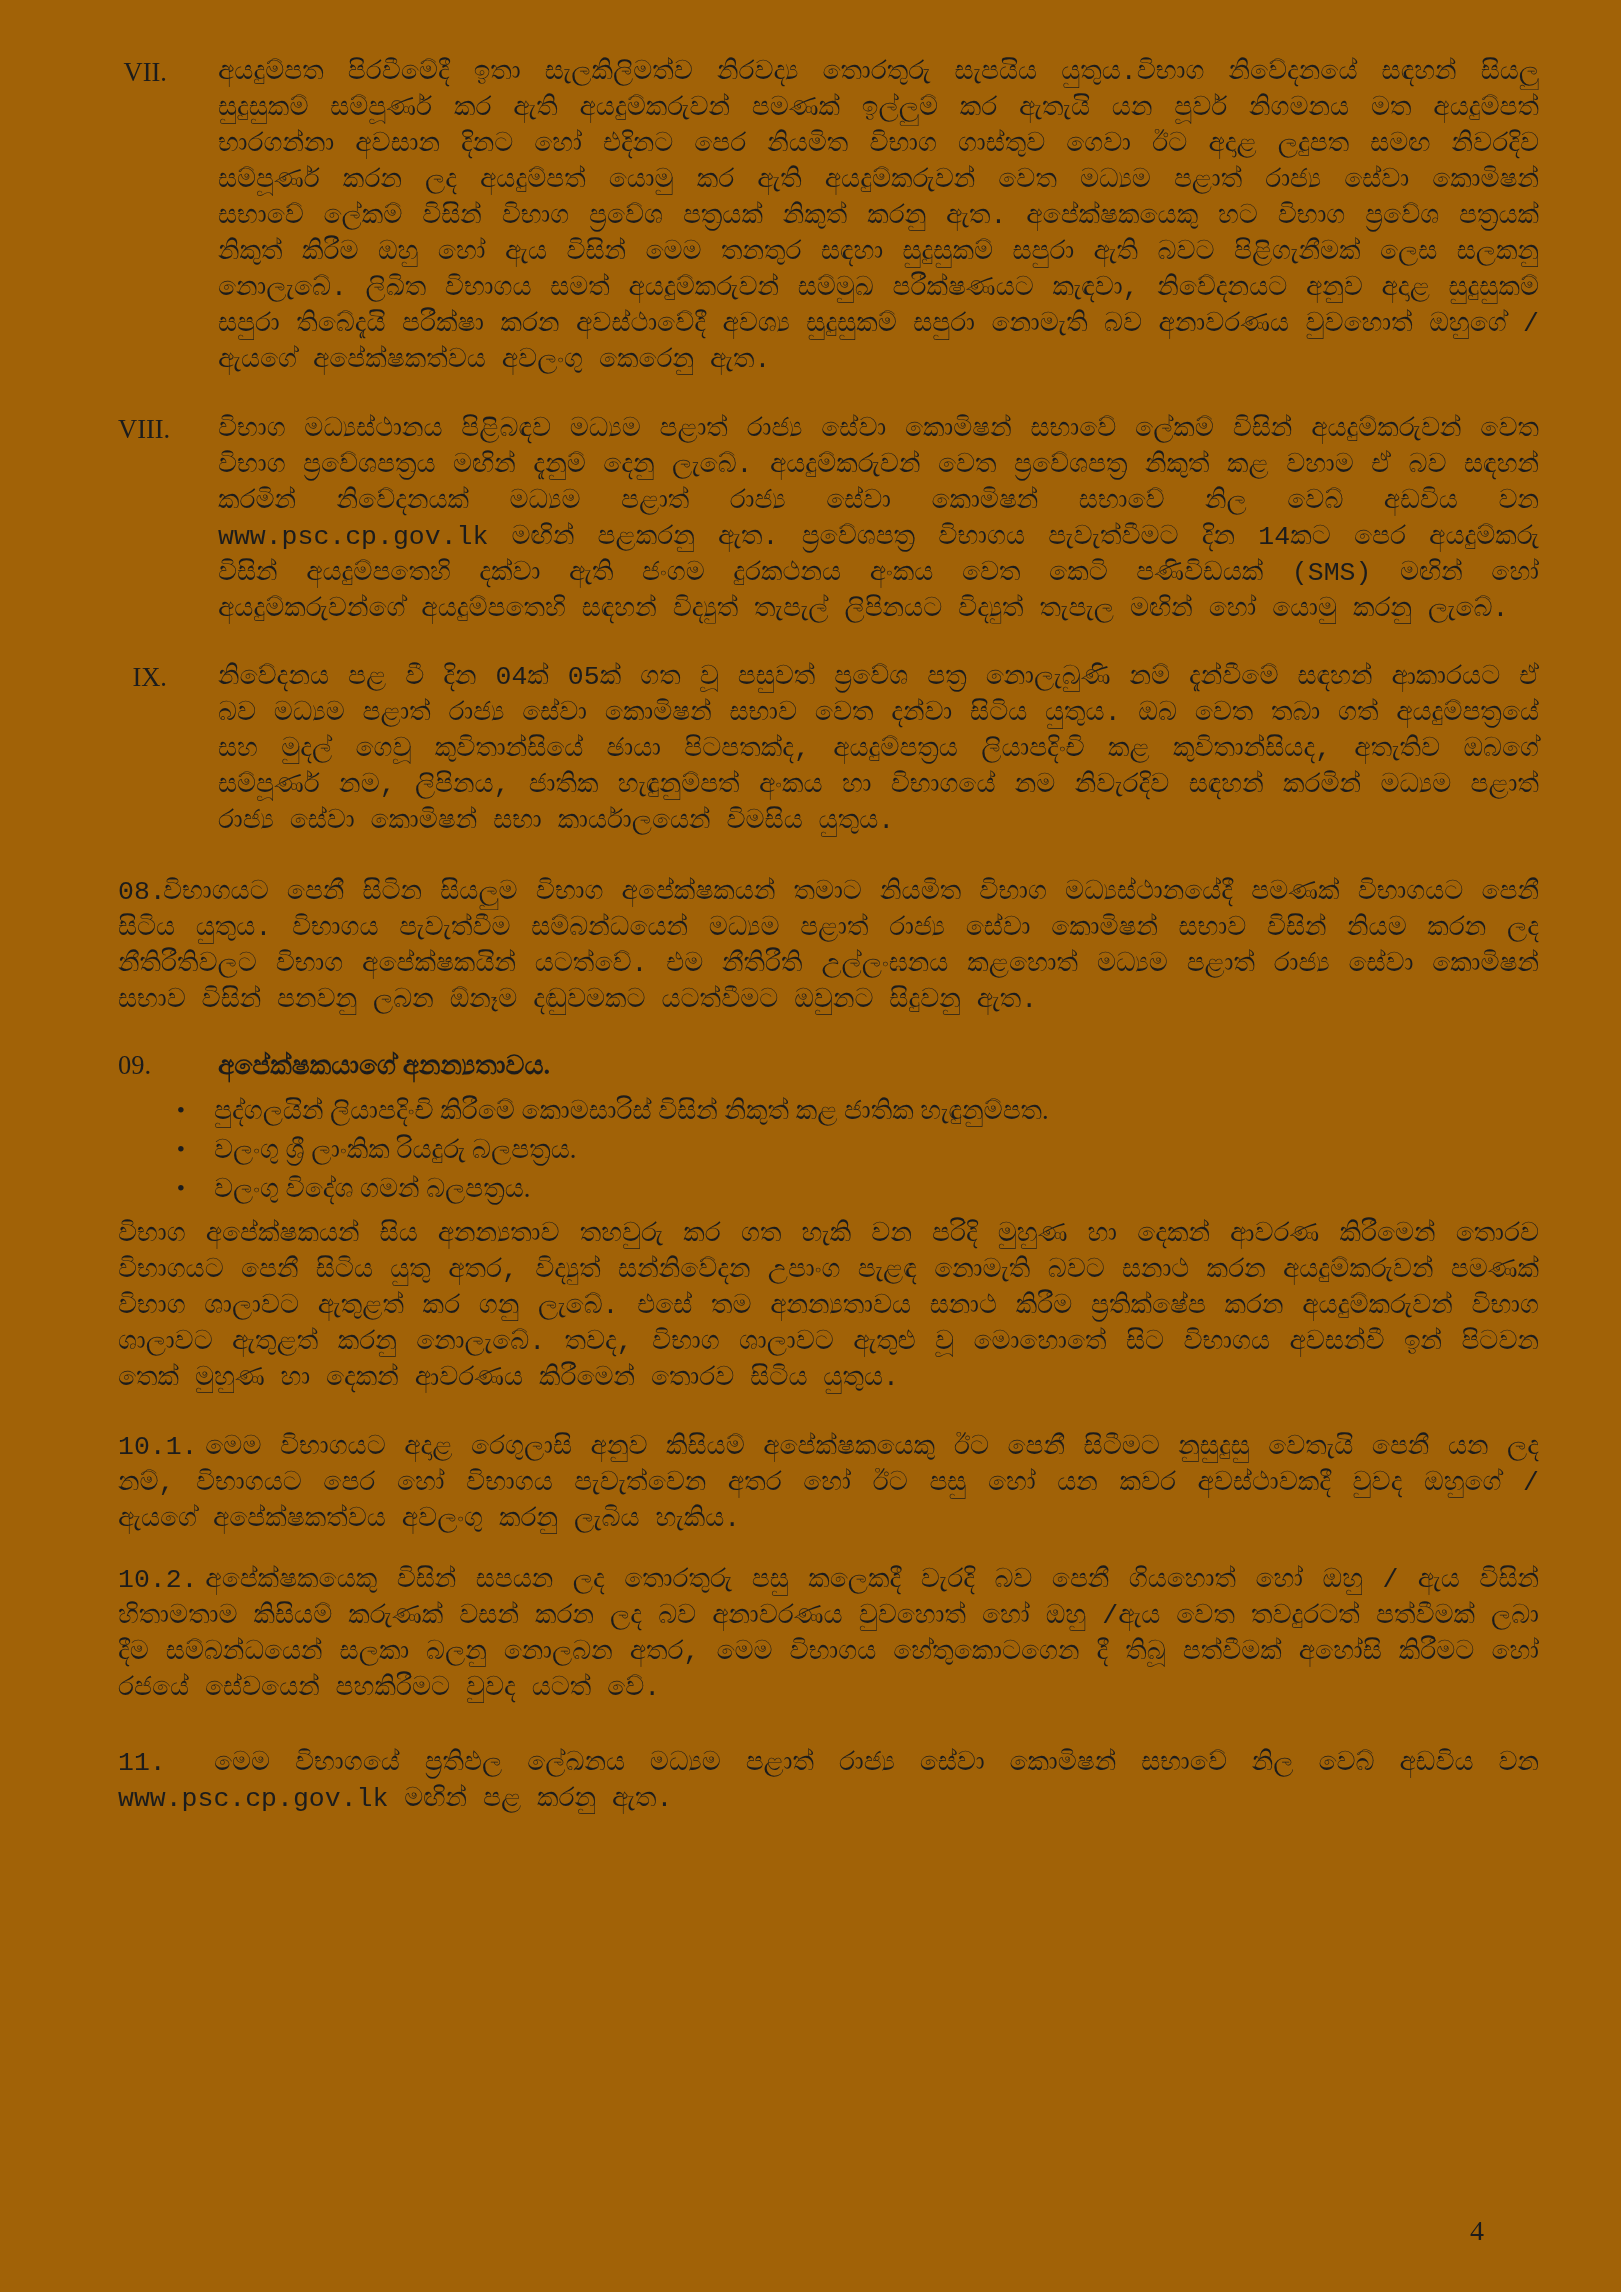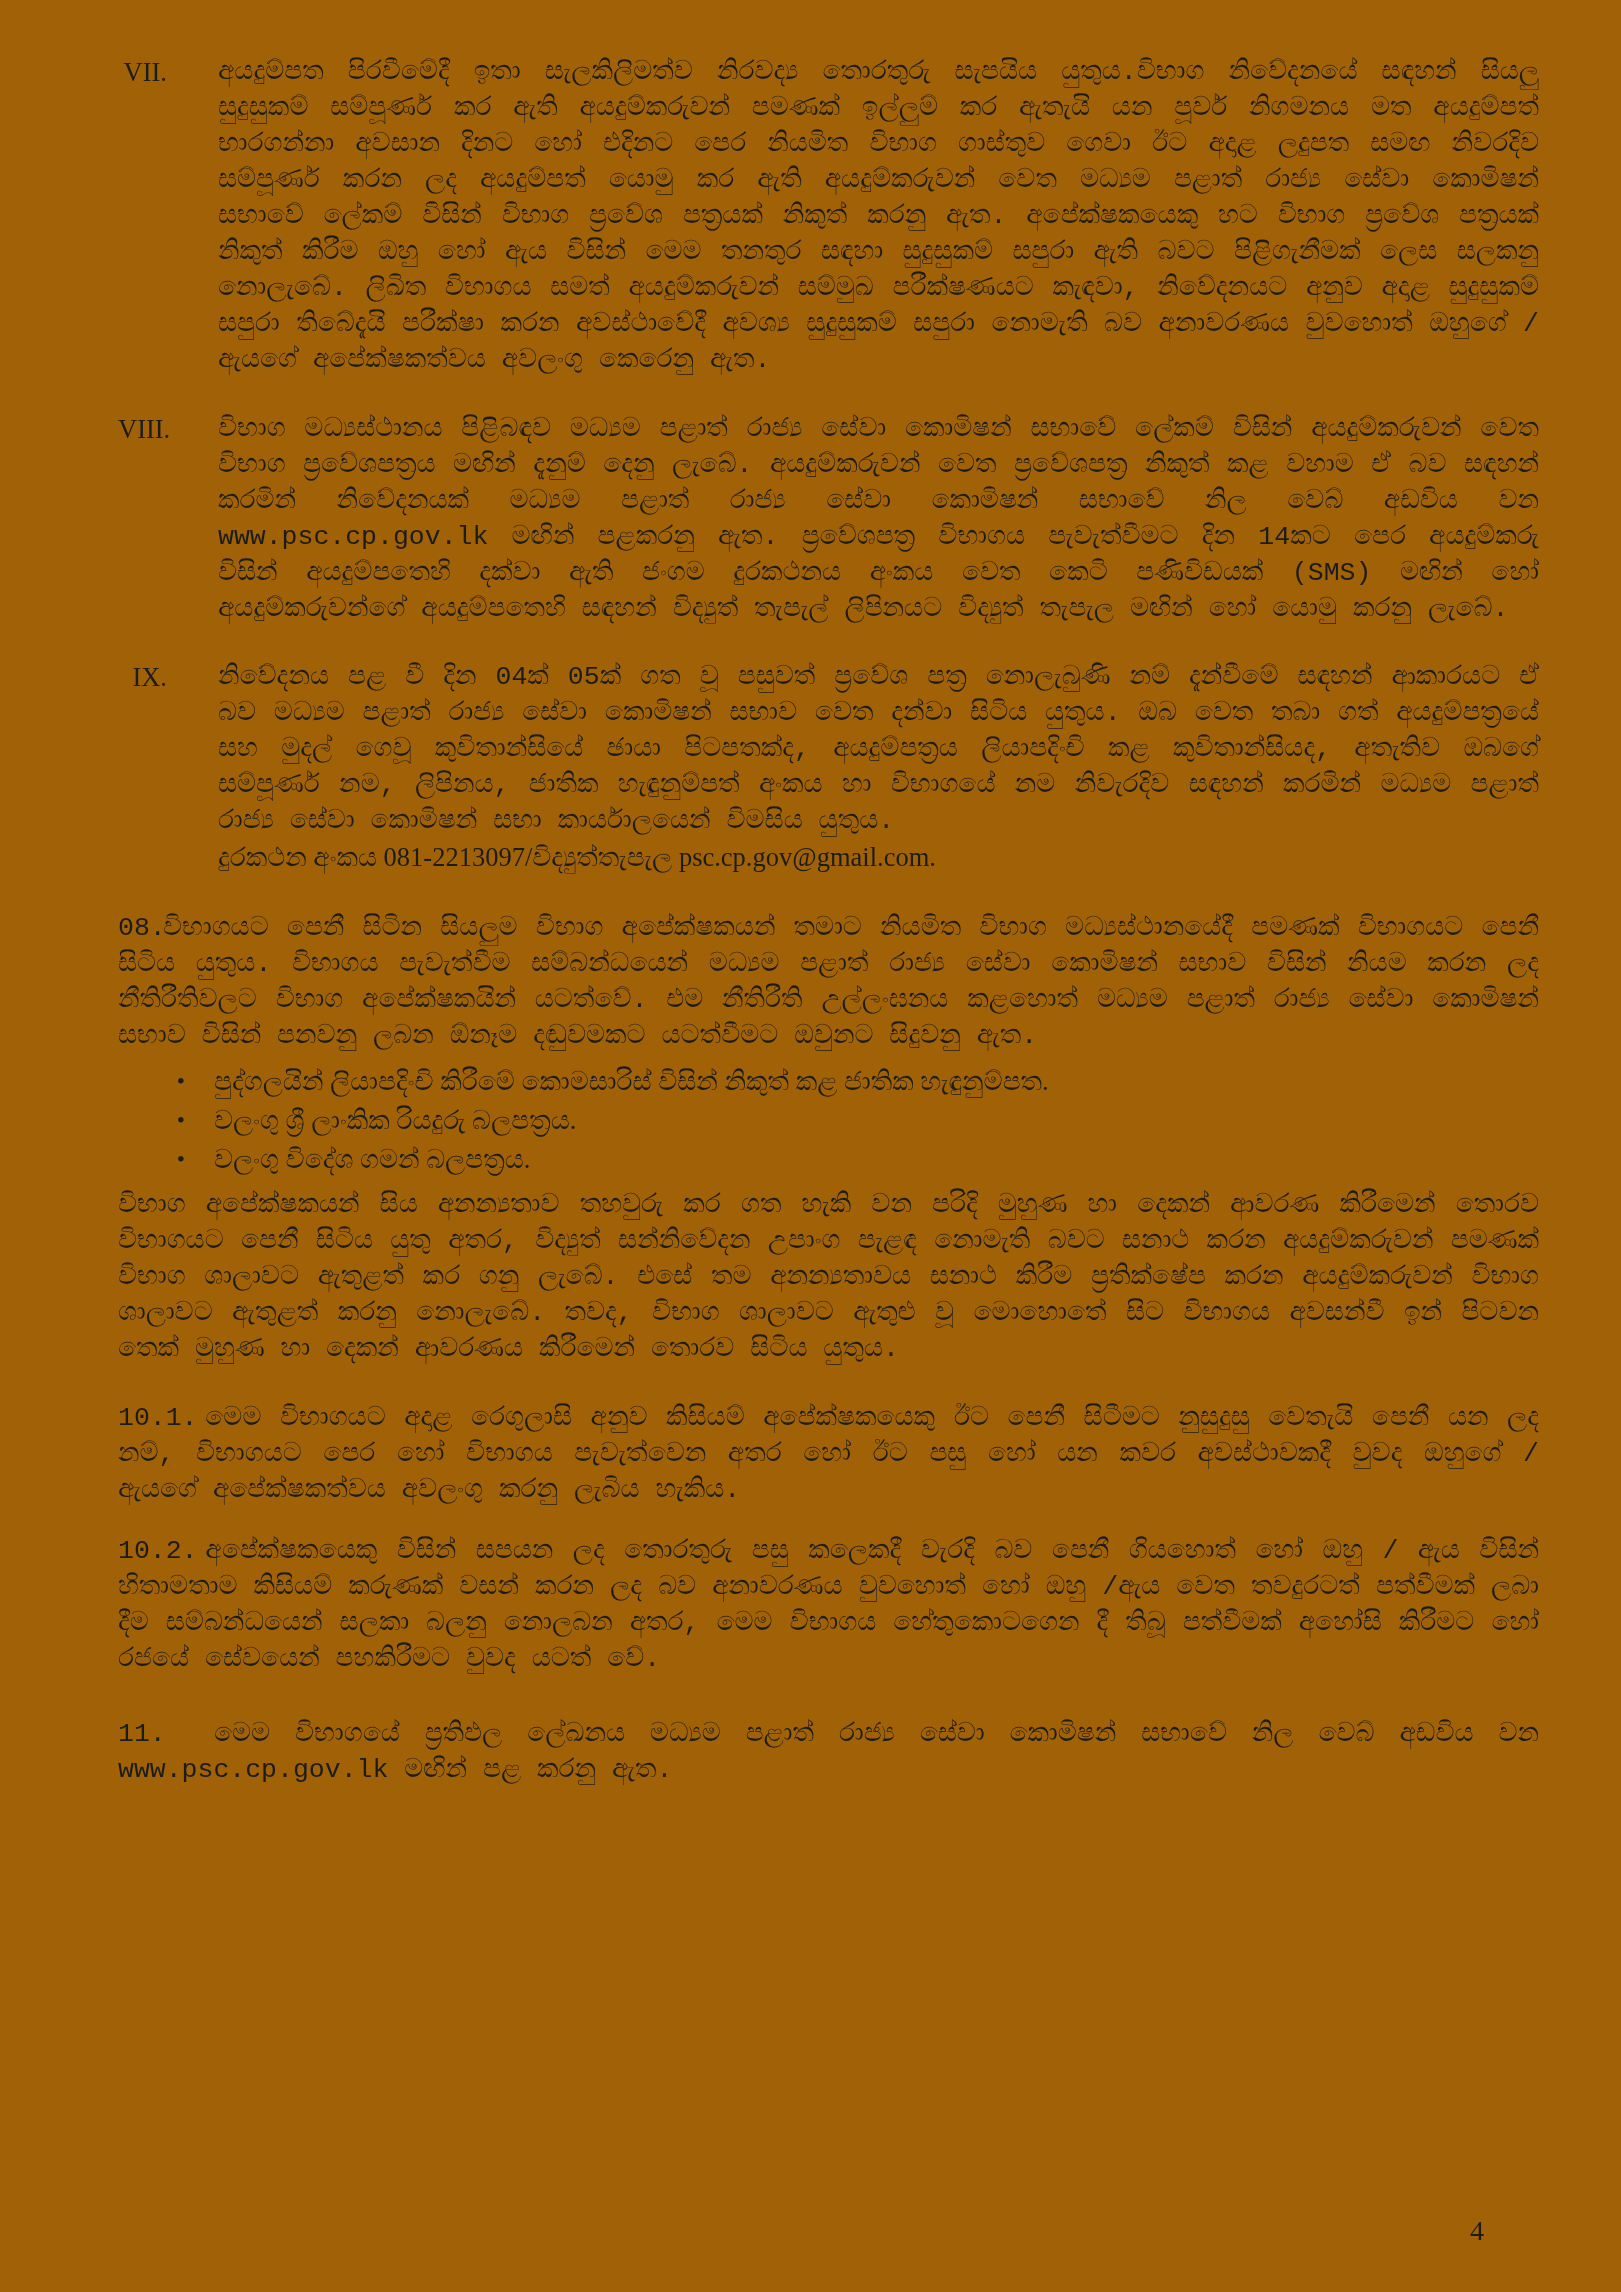--- a/index.html
+++ b/index.html
@@ -85,26 +85,29 @@
 
     <section class="hang mt-viii">
       <div class="hlabel">VIII.</div>
       <div class="htext just">විභාග මධ්‍යස්ථානය පිළිබඳව මධ්‍යම පළාත් රාජ්‍ය සේවා කොමිෂන් සභාවේ ලේකම් විසින් අයදුම්කරුවන් වෙත විභාග ප්‍රවේශපත්‍රය මඟින් දැනුම් දෙනු ලැබේ. අයදුම්කරුවන් වෙත ප්‍රවේශපත්‍ර නිකුත් කළ වහාම ඒ බව සඳහන් කරමින් නිවේදනයක් මධ්‍යම පළාත් රාජ්‍ය සේවා කොමිෂන් සභාවේ නිල වෙබ් අඩවිය වන www.psc.cp.gov.lk මඟින් පළකරනු ඇත. ප්‍රවේශපත්‍ර විභාගය පැවැත්වීමට දින 14කට පෙර අයදුම්කරු විසින් අයදුම්පතෙහි දක්වා ඇති ජංගම දුරකථනය අංකය වෙත කෙටි පණිවිඩයක් (SMS) මඟින් හෝ අයදුම්කරුවන්ගේ අයදුම්පතෙහි සඳහන් විද්‍යුත් තැපැල් ලිපිනයට විද්‍යුත් තැපැල මඟින් හෝ යොමු කරනු ලැබේ.</div>
     </section>
 
     <section class="hang mt-ix">
       <div class="hlabel">IX.</div>
       <div class="htext">
         <div class="just">නිවේදනය පළ වී දින 04ක් 05ක් ගත වූ පසුවත් ප්‍රවේශ පත්‍ර නොලැබුණි නම් දැන්වීමේ සඳහන් ආකාරයට ඒ බව මධ්‍යම පළාත් රාජ්‍ය සේවා කොමිෂන් සභාව වෙත දන්වා සිටිය යුතුය. ඔබ වෙත තබා ගත් අයදුම්පත්‍රයේ සහ මුදල් ගෙවූ කුවිතාන්සියේ ඡායා පිටපතක්ද, අයදුම්පත්‍රය ලියාපදිංචි කළ කුවිතාන්සියද, අතැතිව ඔබගේ සම්පූර්ණ නම, ලිපිනය, ජාතික හැඳුනුම්පත් අංකය හා විභාගයේ නම නිවැරදිව සඳහන් කරමින් මධ්‍යම පළාත් රාජ්‍ය සේවා කොමිෂන් සභා කාර්යාලයෙන් විමසිය යුතුය.</div>
-        <div class="contact-line">දුරකථන අංකය 081-2213097/විද්‍යුත්තැපැල psc.cp.gov@gmail.com.</div>
       </div>
     </section>
 
     <p class="para just mt-p08"><span class="inlabel w46">08.</span><span>විභාගයට පෙනී සිටින සියලුම විභාග අපේක්ෂකයන් තමාට නියමිත විභාග මධ්‍යස්ථානයේදී පමණක් විභාගයට පෙනී සිටිය යුතුය. විභාගය පැවැත්වීම සම්බන්ධයෙන් මධ්‍යම පළාත් රාජ්‍ය සේවා කොමිෂන් සභාව විසින් නියම කරන ලද නීතිරීතිවලට විභාග අපේක්ෂකයින් යටත්වේ. එම නීතිරීති උල්ලංඝනය කළහොත් මධ්‍යම පළාත් රාජ්‍ය සේවා කොමිෂන් සභාව විසින් පනවනු ලබන ඕනෑම දඬුවමකට යටත්වීමට ඔවුනට සිදුවනු ඇත.</span></p>
 
+    <section class="hang mt-h09">
+      <div class="hlabel left">09.</div>
+      <div class="htext bold">අපේක්ෂකයාගේ අනන්‍යතාවය.</div>
+    </section>
 
 
     <div class="bullets mt-bul">
       <div class="bullet-row">
         <span class="bullet-marker">•</span>
         <span>පුද්ගලයින් ලියාපදිංචි කිරීමේ කොමසාරිස් විසින් නිකුත් කළ ජාතික හැඳුනුම්පත.</span>
       </div>
       <div class="bullet-row">
         <span class="bullet-marker">•</span>
         <span>වලංගු ශ්‍රී ලාංකික රියදුරු බලපත්‍රය.</span>

